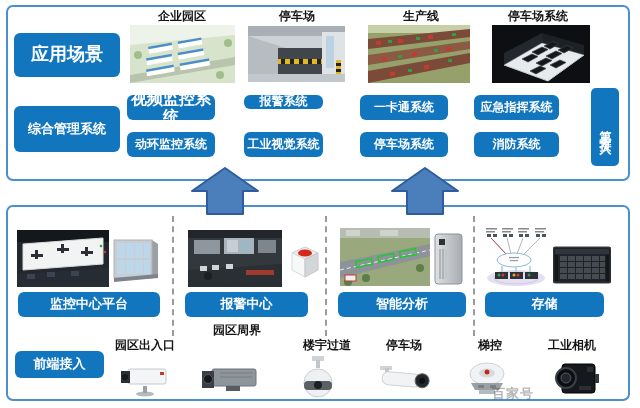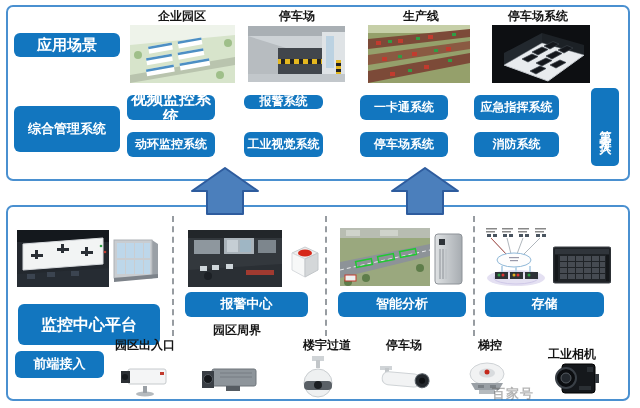--- a/index.html
+++ b/index.html
@@ -15,21 +15,21 @@
   .wm{position:absolute;color:#5a5a5a;opacity:.45;font-size:13px;font-weight:bold;letter-spacing:1px;}
   svg{display:block;}
 </style>
 </head>
 <body>
 
 <div class="canvas">
 
   <div class="panel" style="left:6px;top:5px;width:624px;height:176px;"></div>
 
-  <div class="btn" style="left:14px;top:33px;width:106px;height:24px;font-size:15px;">应用场景</div>
+  <div class="btn" style="left:14px;top:33px;width:106px;height:44px;font-size:18px;">应用场景</div>
   <div class="btn" style="left:14px;top:106px;width:106px;height:46px;font-size:13px;">综合管理系统</div>
 
   <div class="lbl" style="left:137px;top:8px;width:90px;">企业园区</div>
   <div class="lbl" style="left:252px;top:8px;width:90px;">停车场</div>
   <div class="lbl" style="left:376px;top:8px;width:90px;">生产线</div>
   <div class="lbl" style="left:493px;top:8px;width:90px;">停车场系统</div>
 
   <div class="abs" style="left:130px;top:25px;">
     <svg width="105" height="58" viewBox="0 0 105 58">
       <rect width="105" height="58" fill="#d7e4cb"></rect>
@@ -333,33 +333,33 @@
         <rect x="7" y="29" width="7" height="5"></rect>
           <rect x="15" y="29" width="7" height="5"></rect>
           <rect x="23" y="29" width="7" height="5"></rect>
           <rect x="31" y="29" width="7" height="5"></rect>
           <rect x="39" y="29" width="7" height="5"></rect>
           <rect x="47" y="29" width="5" height="5"></rect>
       </g>
     </svg>
   </div>
 
-  <div class="btn" style="left:18px;top:304px;width:142px;height:41px;font-size:16px;">监控中心平台</div>
+  <div class="btn" style="left:18px;top:292px;width:142px;height:25px;font-size:13px;">监控中心平台</div>
   <div class="btn" style="left:185px;top:292px;width:123px;height:25px;font-size:13px;">报警中心</div>
   <div class="btn" style="left:338px;top:292px;width:128px;height:25px;font-size:13px;">智能分析</div>
   <div class="btn" style="left:485px;top:292px;width:119px;height:25px;font-size:13px;">存储</div>
 
   <div class="btn" style="left:15px;top:351px;width:89px;height:27px;font-size:13px;">前端接入</div>
 
   <div class="lbl" style="left:103px;top:337px;width:84px;">园区出入口</div>
   <div class="lbl" style="left:195px;top:322px;width:84px;">园区周界</div>
   <div class="lbl" style="left:285px;top:337px;width:84px;">楼宇过道</div>
   <div class="lbl" style="left:362px;top:337px;width:84px;">停车场</div>
   <div class="lbl" style="left:448px;top:337px;width:84px;">梯控</div>
-  <div class="lbl" style="left:530px;top:346px;width:84px;">工业相机</div>
+  <div class="lbl" style="left:530px;top:337px;width:84px;">工业相机</div>
 
   <div class="abs" style="left:118px;top:362px;">
     <svg width="54" height="36" viewBox="0 0 54 36">
       <ellipse cx="27" cy="32" rx="9" ry="2.5" fill="#b5babe"></ellipse>
       <rect x="25" y="24" width="4" height="7" fill="#9aa0a6"></rect>
       <rect x="10" y="7" width="38" height="15" rx="2" fill="#f4f5f6" stroke="#c6cacd"></rect>
       <rect x="3" y="9" width="9" height="12" fill="#2b2f34"></rect>
       <circle cx="7" cy="15" r="3" fill="#15181c"></circle>
       <rect x="42" y="10" width="4" height="3" fill="#c23b2e"></rect>
     </svg>

